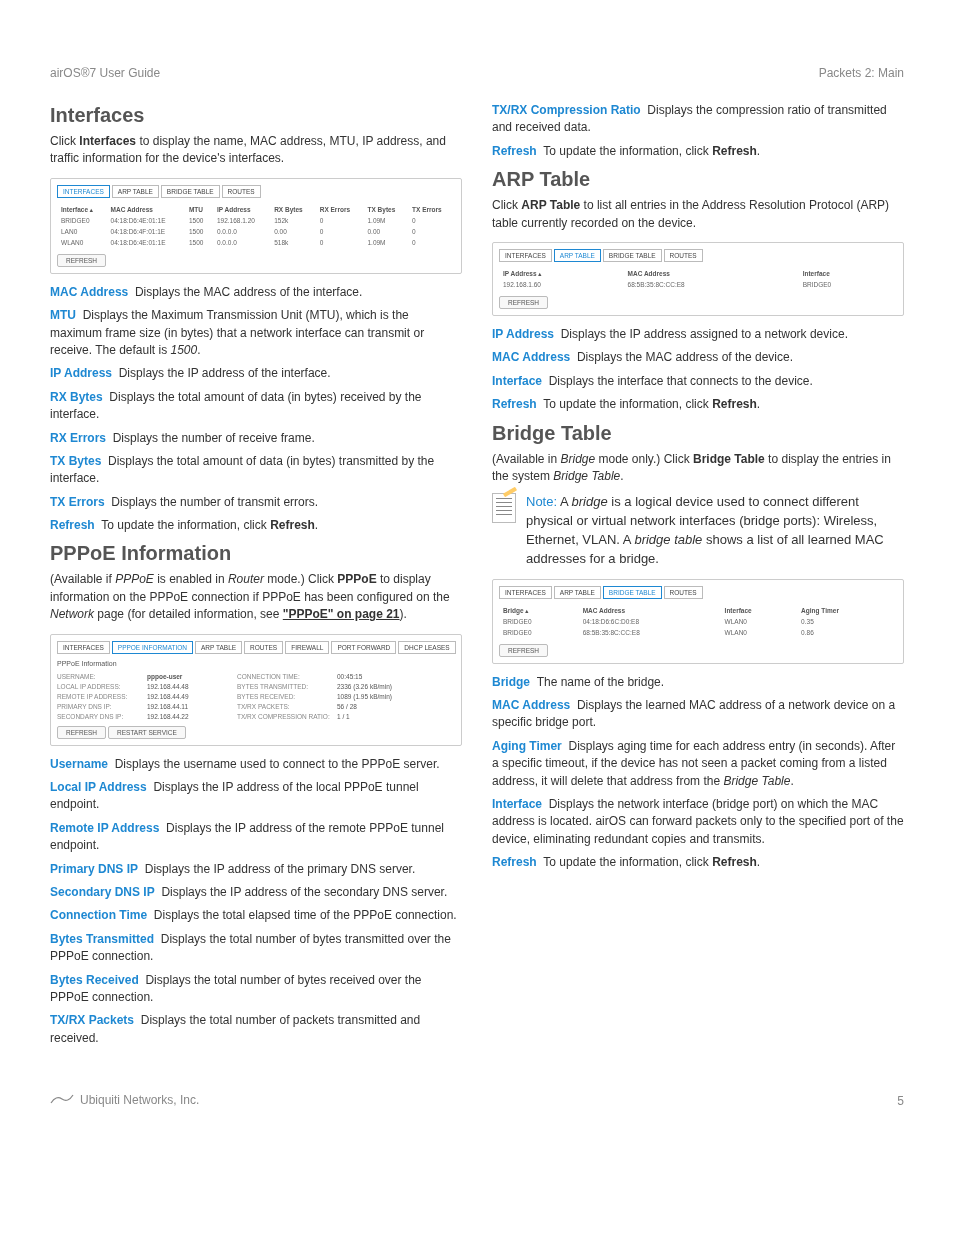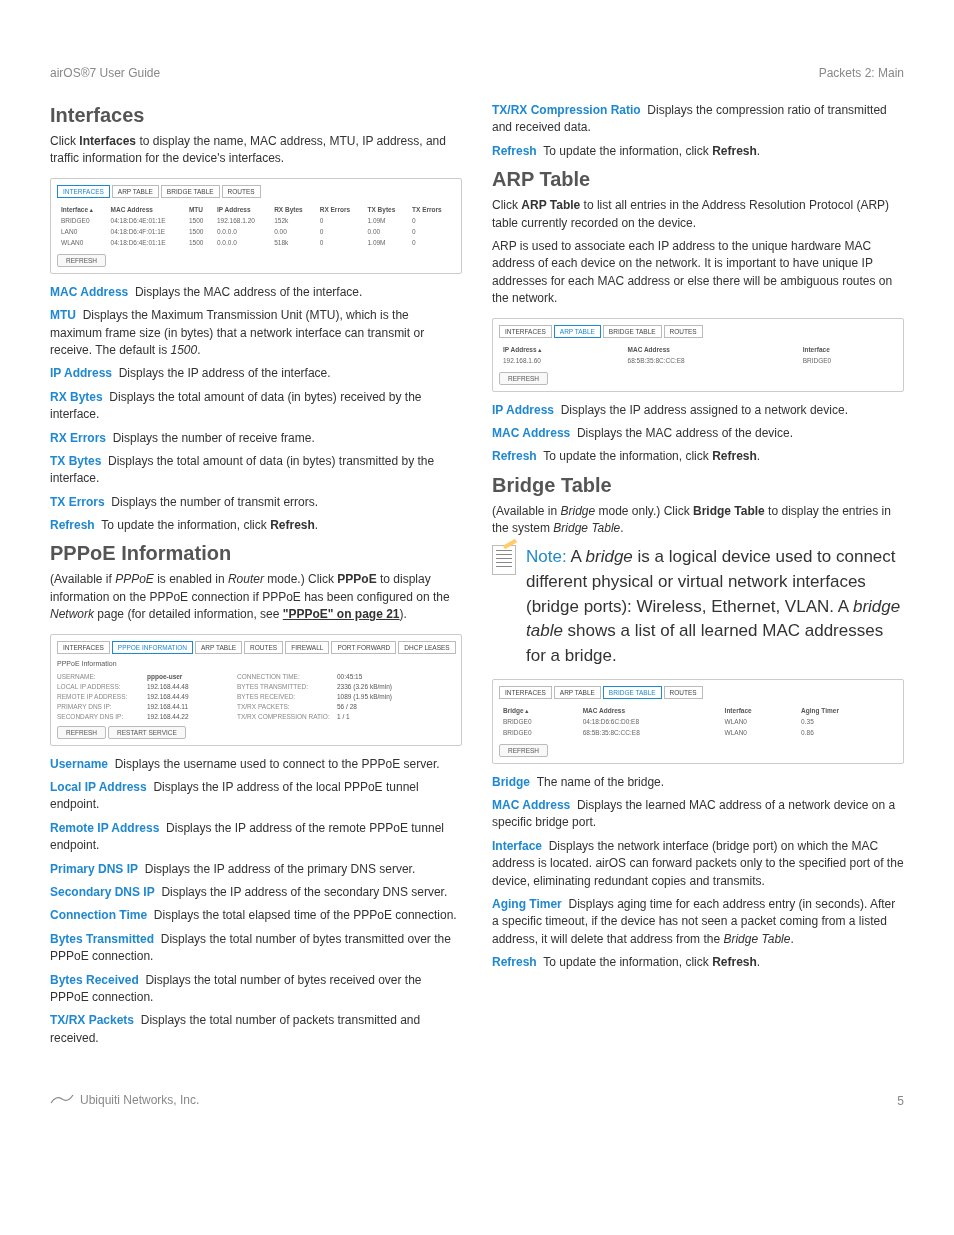--- a/index.html
+++ b/index.html
@@ -102,21 +102,21 @@
   }
   .note-icon::before {
     content: ""; position: absolute; left: 3px; right: 3px; top: 4px; bottom: 4px;
     background: repeating-linear-gradient(to bottom, #888 0 1px, transparent 1px 4px);
   }
   .note-icon::after {
     content: ""; position: absolute; right: -2px; top: -4px;
     width: 14px; height: 4px; background: #ffcc66; transform: rotate(-30deg);
     border-radius: 1px;
   }
-  .note-text { font-size: 17px; line-height: 1.45; }
+  .note-text { font-size: 13px; line-height: 1.45; }
   .note-text .note-label { color: #1e88d2; }
 
   .footer-row {
     display: flex;
     justify-content: space-between;
     align-items: center;
     margin-top: 40px;
     font-size: 12px;
     color: #888;
   }
@@ -260,21 +260,20 @@
     <p><span class="term">TX/RX Packets</span>&nbsp;&nbsp;<span>Displays the total number of packets transmitted and received.</span></p>
   </div>
 
   <div class="col">
 
     <p><span class="term">TX/RX Compression Ratio</span>&nbsp;&nbsp;<span>Displays the compression ratio of transmitted and received data.</span></p>
     <p><span class="term">Refresh</span>&nbsp;&nbsp;<span>To update the information, click </span><strong>Refresh</strong><span>.</span></p>
 
     <h2>ARP Table</h2>
     <p><span>Click </span><strong>ARP Table</strong><span> to list all entries in the Address Resolution Protocol (ARP) table currently recorded on the device.</span></p>
-    <p>ARP is used to associate each IP address to the unique hardware MAC address of each device on the network. It is important to have unique IP addresses for each MAC address or else there will be ambiguous routes on the network.</p>
 
     <div class="screenshot">
       <div class="tabs-row">
         <span class="tab">INTERFACES</span>
         <span class="tab active">ARP TABLE</span>
         <span class="tab">BRIDGE TABLE</span>
         <span class="tab">ROUTES</span>
       </div>
       <table class="mini-table">
         <tbody>
@@ -288,20 +287,21 @@
               <td>68:5B:35:8C:CC:E8</td>
               <td>BRIDGE0</td>
         </tr>
       </tbody>
         </table>
       <span class="btn">REFRESH</span>
     </div>
 
     <p><span class="term">IP Address</span>&nbsp;&nbsp;<span>Displays the IP address assigned to a network device.</span></p>
     <p><span class="term">MAC Address</span>&nbsp;&nbsp;<span>Displays the MAC address of the device.</span></p>
+    <p><span class="term">Interface</span>&nbsp;&nbsp;<span>Displays the interface that connects to the device.</span></p>
     <p><span class="term">Refresh</span>&nbsp;&nbsp;<span>To update the information, click </span><strong>Refresh</strong><span>.</span></p>
 
     <h2>Bridge Table</h2>
     <p>
       <span>(Available in </span><em>Bridge</em><span> mode only.) Click </span><strong>Bridge Table</strong><span> to display the entries in the system </span><em>Bridge Table</em><span>.</span>
     </p>
 
     <div class="note-row">
       <span class="note-icon"></span>
       <div class="note-text">
@@ -336,22 +336,22 @@
               <td>WLAN0</td>
               <td>0.86</td>
         </tr>
       </tbody>
         </table>
       <span class="btn">REFRESH</span>
     </div>
 
     <p><span class="term">Bridge</span>&nbsp;&nbsp;<span>The name of the bridge.</span></p>
     <p><span class="term">MAC Address</span>&nbsp;&nbsp;<span>Displays the learned MAC address of a network device on a specific bridge port.</span></p>
+    <p><span class="term">Aging Timer</span>&nbsp;&nbsp;<span>Displays aging time for each address entry (in seconds). After a specific timeout, if the device has not seen a packet coming from a listed address, it will delete that address from the </span><em>Bridge Table</em><span>.</span></p>
     <p><span class="term">Interface</span>&nbsp;&nbsp;<span>Displays the network interface (bridge port) on which the MAC address is located. airOS can forward packets only to the specified port of the device, eliminating redundant copies and transmits.</span></p>
-    <p><span class="term">Aging Timer</span>&nbsp;&nbsp;<span>Displays aging time for each address entry (in seconds). After a specific timeout, if the device has not seen a packet coming from a listed address, it will delete that address from the </span><em>Bridge Table</em><span>.</span></p>
     <p><span class="term">Refresh</span>&nbsp;&nbsp;<span>To update the information, click </span><strong>Refresh</strong><span>.</span></p>
   </div>
 </div>
 
 <div class="footer-row">
   <span>
     <span class="logo-swoosh">
       <svg viewBox="0 0 24 12">
           <path d="M1 10 Q 6 2 12 6 Q 18 10 23 2" fill="none" stroke="#888" stroke-width="1.2"></path>
         </svg>

